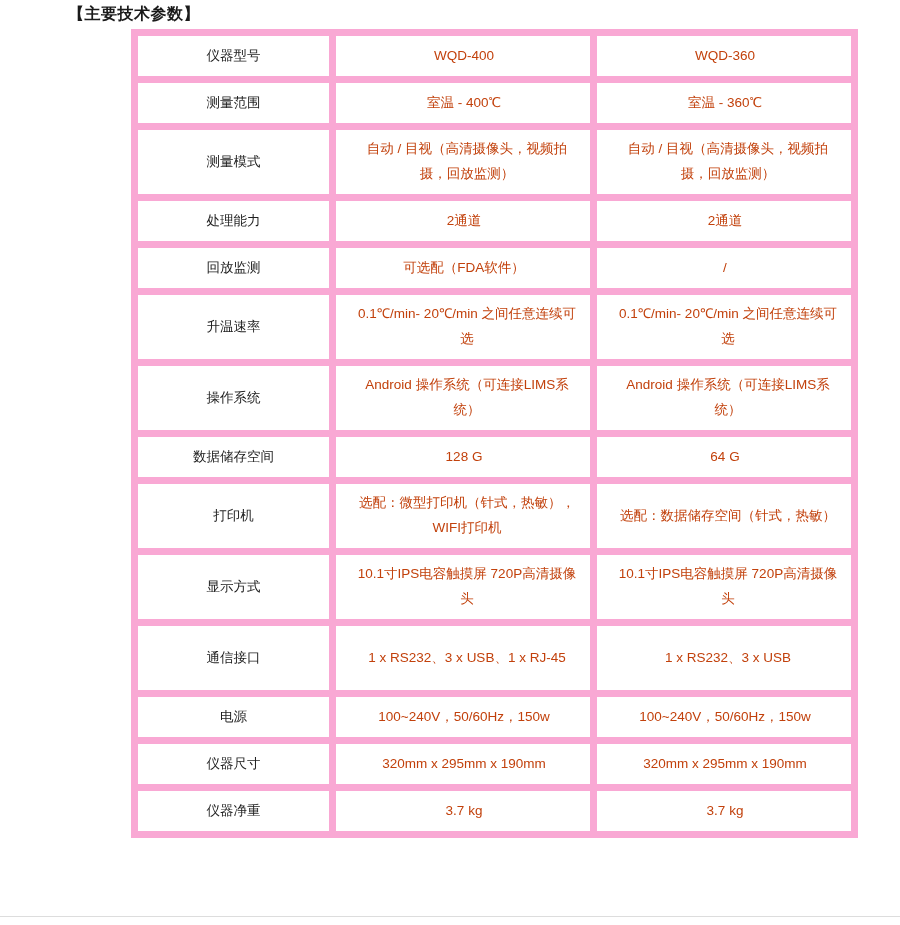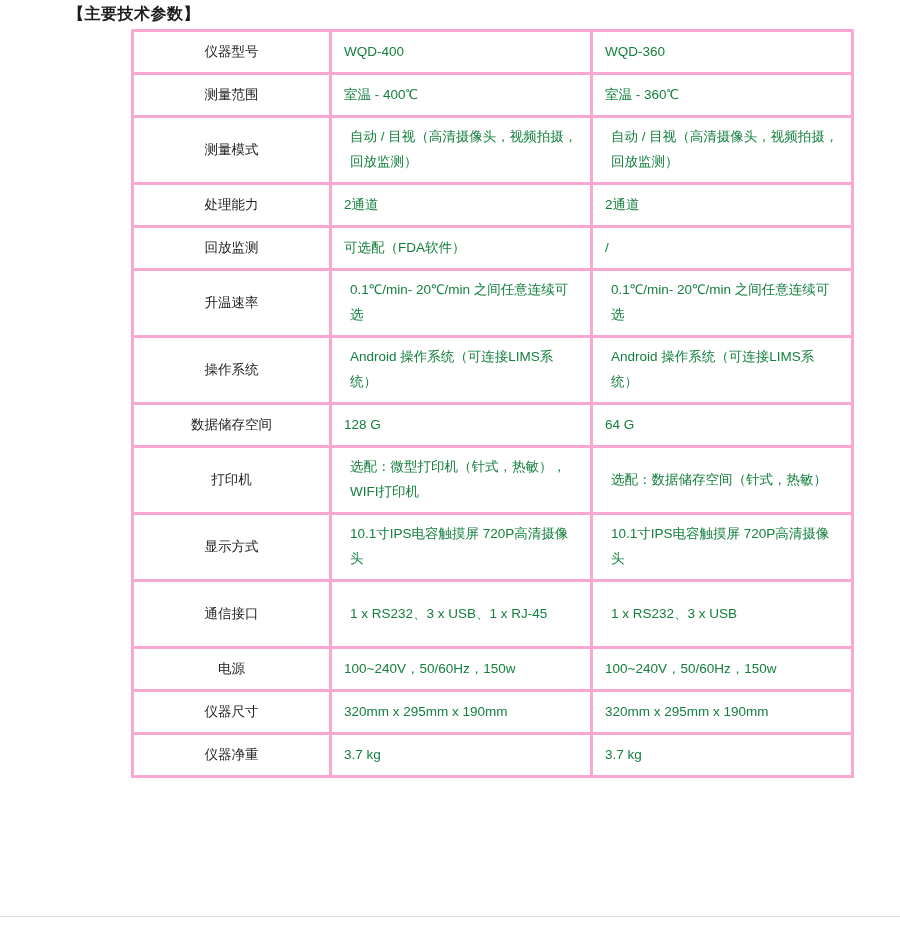--- a/index.html
+++ b/index.html
@@ -36,35 +36,35 @@
     top: 29px;
     width: 720px;
     border-collapse: collapse;
     table-layout: fixed;
     background: #fff;
   }
   .spec-table col.c0 { width: 198px; }
   .spec-table col.c1 { width: 261px; }
   .spec-table col.c2 { width: 261px; }
   .spec-table td {
-    border: 3px solid #f9a8d4;
+    border: 7px solid #f9a8d4;
     font-size: 13.5px;
     line-height: 1.85;
     vertical-align: middle;
     padding: 6px 0;
   }
   .spec-table td.label {
     text-align: center;
     padding: 6px 6px;
     color: #1d1d1d;
   }
   .spec-table td.val {
-    text-align: left;
+    text-align: center;
     padding: 6px 10px 6px 12px;
-    color: #15803d;
+    color: #c2410c;
   }
   .spec-table td.val.centered {
     padding-left: 18px;
   }
   .spec-table tr.tall td { height: 52px; }
   .spec-table tr.short td { height: 28px; }
   .footer-rule {
     position: absolute;
     left: 0;
     top: 916px;

